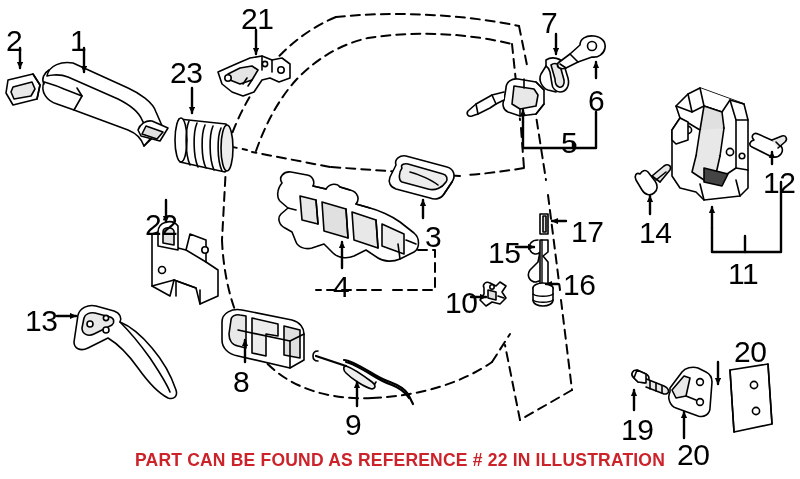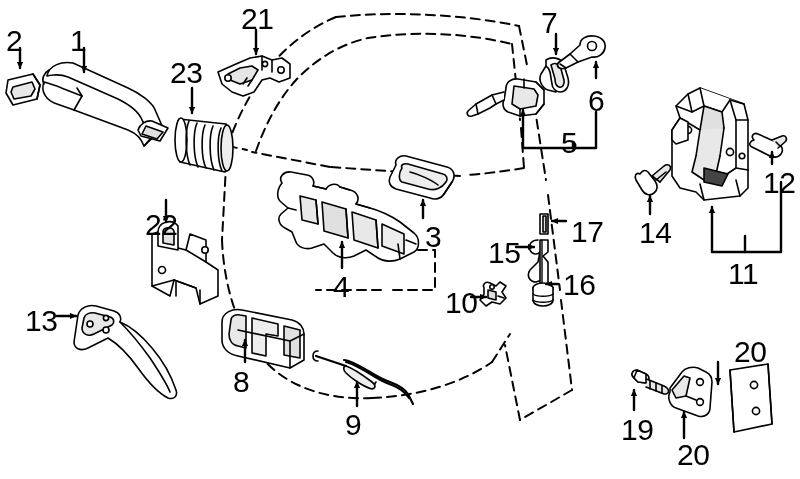--- a/index.html
+++ b/index.html
@@ -411,14 +411,15 @@
   <div class="callout-label" style="left:481px;top:238px;margin-left:7px;">15</div>
   <div class="callout-label" style="left:563px;top:270px;">16</div>
   <div class="callout-label" style="left:445px;top:288px;">10</div>
   <div class="callout-label" style="left:25px; top:306px;">13</div>
   <div class="callout-label" style="left:233px;top:367px;">8</div>
   <div class="callout-label" style="left:345px;top:410px;">9</div>
   <div class="callout-label" style="left:706px;top:337px;margin-left:28px;">20</div>
   <div class="callout-label" style="left:621px;top:415px;">19</div>
   <div class="callout-label" style="left:677px;top:440px;">20</div>
 
+  <div id="footer-note">PART CAN BE FOUND AS REFERENCE # 22 IN ILLUSTRATION</div>
 
 </div>
 
 </body></html>

